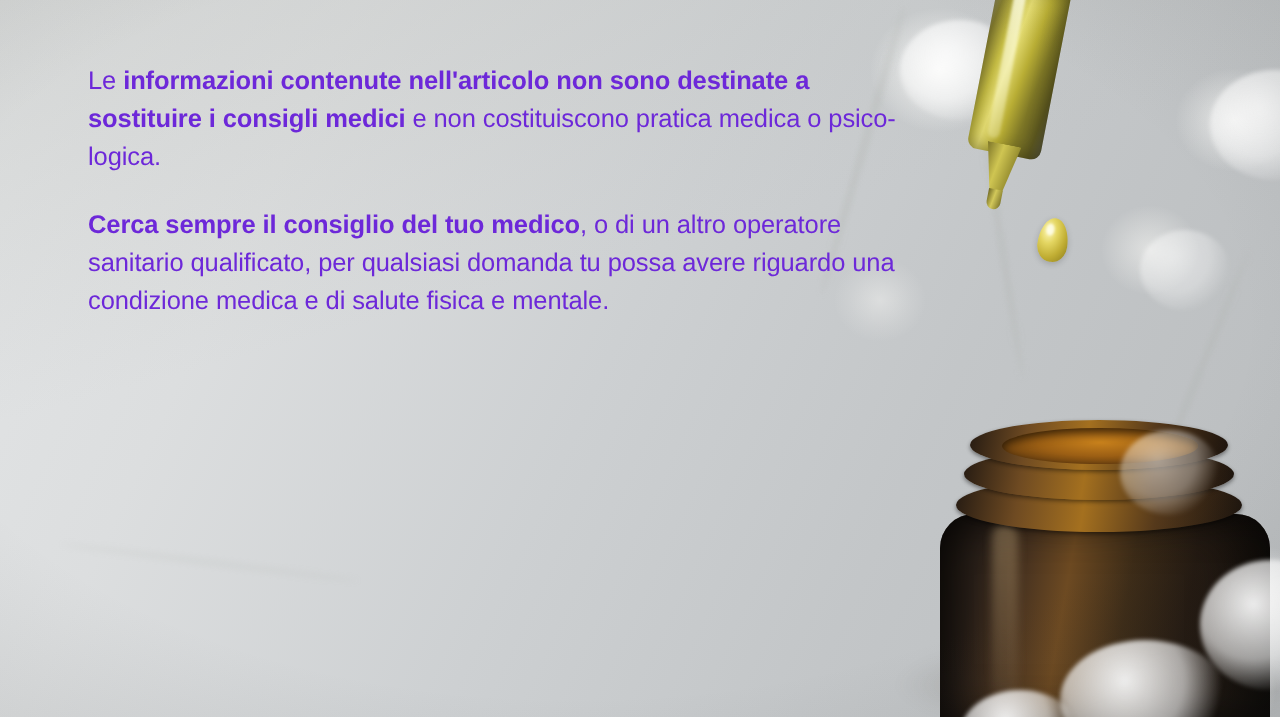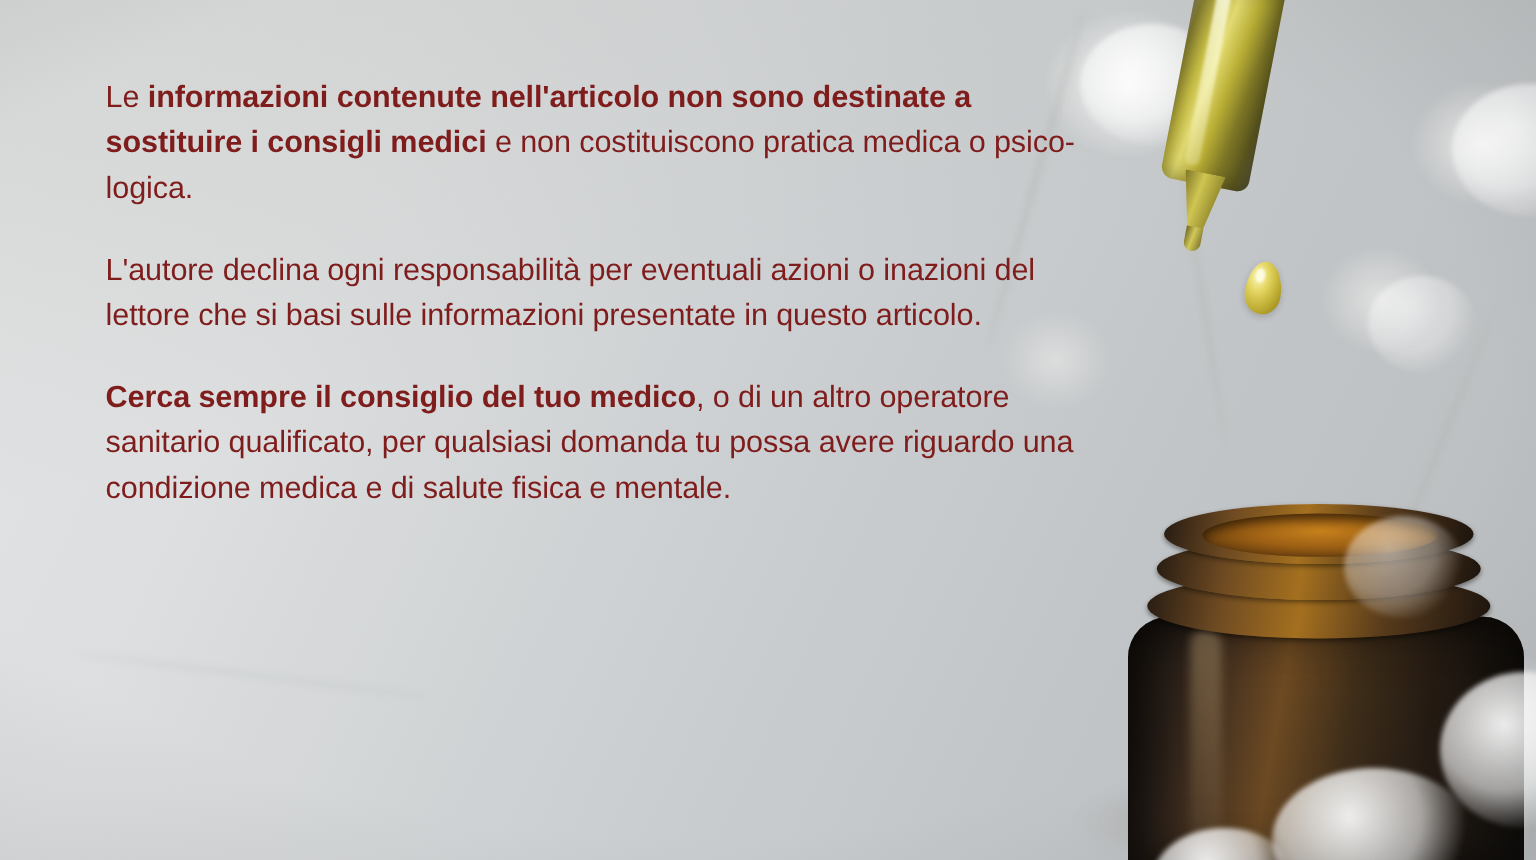--- a/index.html
+++ b/index.html
@@ -189,21 +189,21 @@
   .b7 { left: 1140px; top: 230px; width: 90px;  height: 80px; opacity: .5; }
 
   
   .text-layer {
     position: absolute;
     left: 88px;
     top: 62px;
     width: 840px;
   }
   .para {
-    color: #7f1d1d;
+    color: #6d28d9;
     font-size: 25.5px;
     line-height: 38px;
     letter-spacing: -0.1px;
     margin: 0 0 30px 0;
     text-rendering: geometricPrecision;
   }
   .para:last-child { margin-bottom: 0; }
   .para b { font-weight: 700; }
 </style>
 </head>
@@ -240,17 +240,16 @@
 
   <div class="blossom b4"></div>
   <div class="blossom b1"></div>
   <div class="blossom b2"></div>
   <div class="blossom b3"></div>
 
   <div class="vignette"></div>
 
   <div class="text-layer">
     <p class="para"><span>Le </span><b>informazioni contenute nell'articolo non sono destinate a sostituire i consigli medici</b><span> e non costituiscono pratica medica o psico-logica.</span></p>
-    <p class="para"><span>L'autore declina ogni responsabilità per eventuali azioni o inazioni del lettore che si basi sulle informazioni presentate in questo articolo.</span></p>
     <p class="para"><b>Cerca sempre il consiglio del tuo medico</b><span>, o di un altro operatore sanitario qualificato, per qualsiasi domanda tu possa avere riguardo una condizione medica e di salute fisica e mentale.</span></p>
   </div>
 
 </div>
 
 </body></html>

